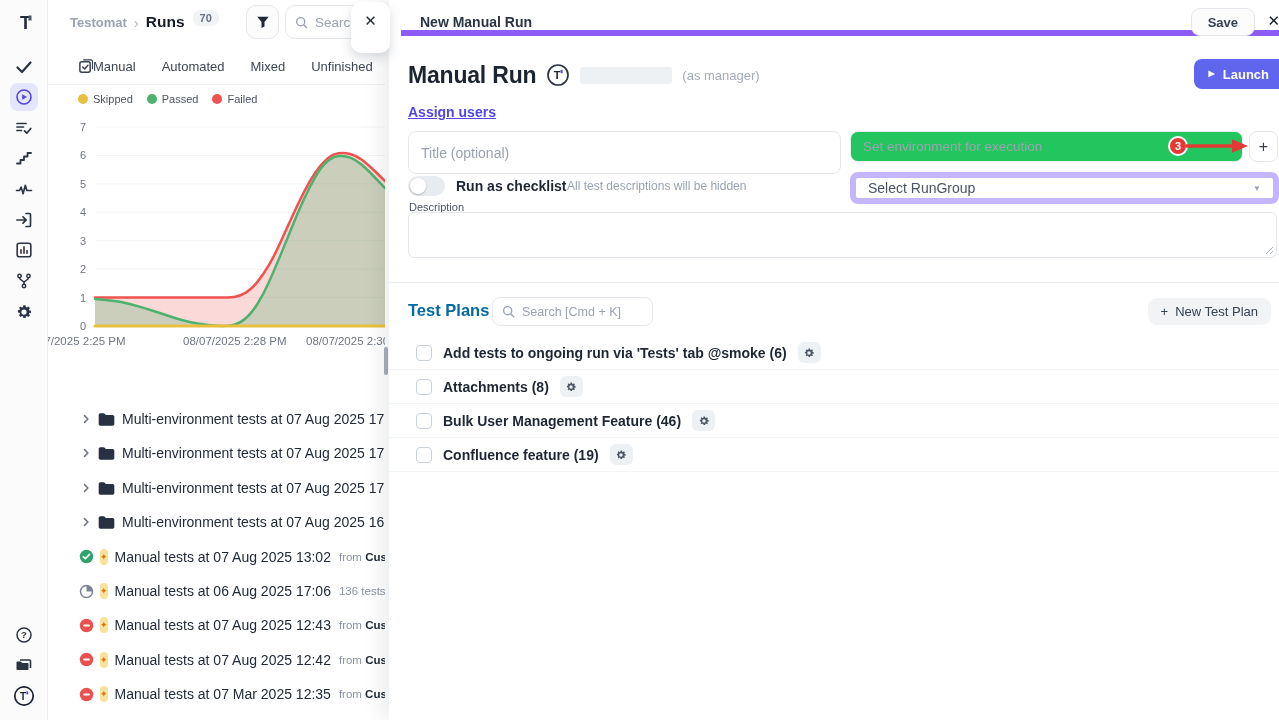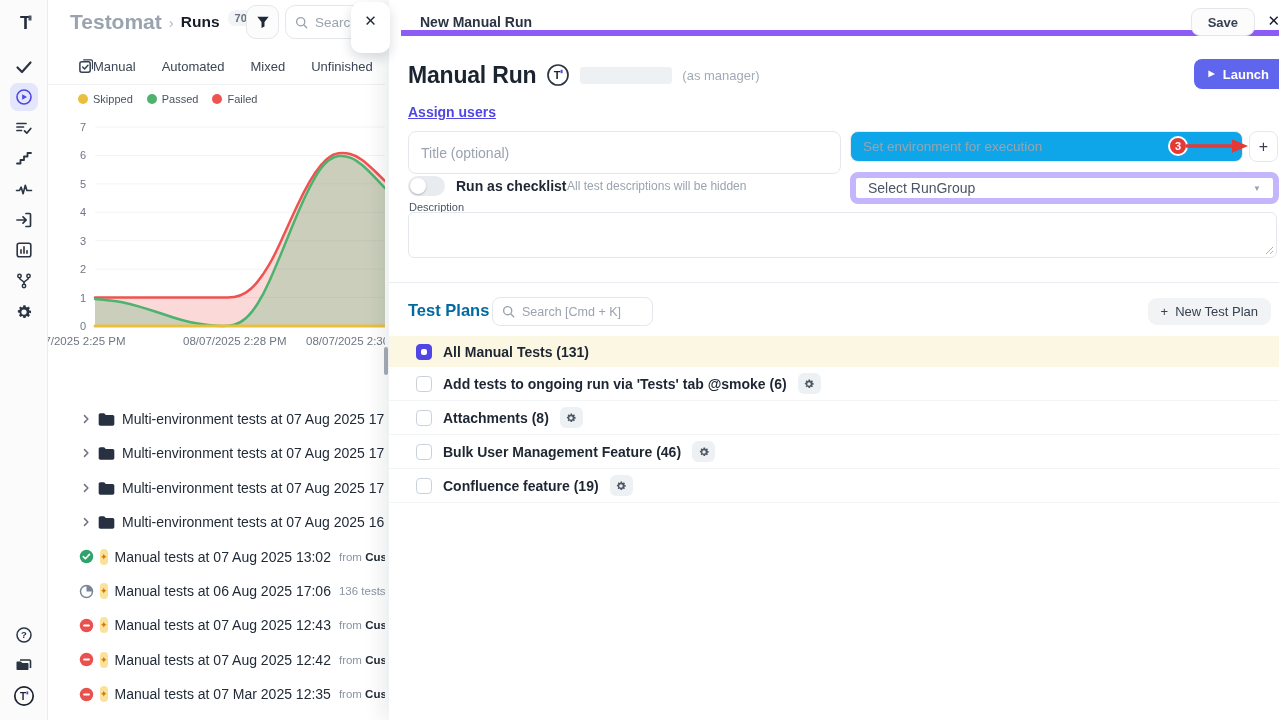--- a/index.html
+++ b/index.html
@@ -7,21 +7,21 @@
   .stage { position:relative; width:1279px; height:720px; background:#fff; overflow:hidden; }
 
   
   .rail { position:absolute; left:0; top:0; width:48px; height:720px; background:#fbfbfc; border-right:1px solid #ececf0; z-index:3; }
   .rail-item { position:absolute; left:0; width:48px; display:flex; justify-content:center; align-items:center; cursor:pointer; }
   .rail-active-bg { position:absolute; left:10px; top:83px; width:28px; height:28px; background:#e4e6fb; border-radius:8px; }
 
   
   .left-panel { position:absolute; left:48px; top:0; width:337px; height:720px; background:#fff; overflow:hidden; z-index:1; }
   .lp-header { position:absolute; left:0; top:0; width:100%; height:44px; display:flex; align-items:center; }
-  .crumb-app { margin-left:22px; font-size:21px; font-weight:600; color:#9aa3af; cursor:pointer; }
+  .crumb-app { margin-left:22px; font-size:13px; font-weight:600; color:#9aa3af; cursor:pointer; }
   .crumb-sep { margin:0 7px; font-size:15px; color:#b3bac4; }
   .crumb-page { font-size:15.5px; font-weight:700; color:#151c28; cursor:pointer; }
   .crumb-badge { margin-left:8px; margin-top:-8px; background:#f1f3f5; color:#687082; font-size:11px; font-weight:600; padding:2px 7px; border-radius:7px; }
   .filter-btn { position:absolute; left:198px; top:5px; width:33px; height:34px; border:1px solid #e4e7eb; border-radius:10px; background:#fcfcfd; display:flex; align-items:center; justify-content:center; cursor:pointer; }
   .search-box { position:absolute; left:237px; top:5px; width:138px; height:34px; border:1px solid #e4e7eb; border-radius:10px; background:#fff; display:flex; align-items:center; padding:0 9px; gap:7px; }
   .search-box input { border:none; outline:none; width:80px; font-size:13.5px; color:#334; background:transparent; font-family:"Liberation Sans",sans-serif; }
   .search-box input::placeholder { color:#9aa3af; }
 
   .lp-tabs { position:absolute; left:0; top:48px; width:100%; height:37px; display:flex; align-items:center; border-bottom:1px solid #eef0f2; }
   .tabs-select-icon { margin-left:30px; display:flex; cursor:pointer; }
@@ -66,21 +66,21 @@
   .mr-title { font-size:23px; font-weight:700; color:#1b2430; letter-spacing:-.2px; }
   .mr-avatar { width:24px; height:24px; flex:none; }
   .mr-redacted { width:92px; height:17px; background:#eef1f4; border-radius:3px; }
   .mr-role { font-size:13px; color:#a3abb7; }
   .launch-btn { position:absolute; right:-10px; top:59px; height:30px; display:flex; align-items:center; gap:8px; padding:0 20px 0 15px; background:#6065ee; border:none; border-radius:8px; color:#fff; font-size:13px; font-weight:600; font-family:"Liberation Sans",sans-serif; cursor:pointer; }
   .launch-play { font-size:8px; line-height:1; }
   .assign-link { position:absolute; left:19px; top:104px; font-size:14px; font-weight:700; color:#4f46e5; text-decoration:underline; cursor:pointer; }
 
   .title-input { position:absolute; left:19px; top:131px; width:433px; height:43px; border:1px solid #e4e8ec; border-radius:8px; padding:0 12px; font-size:14px; color:#333; outline:none; font-family:"Liberation Sans",sans-serif; }
   .title-input::placeholder { color:#9aa3af; }
-  .env-input { position:absolute; left:461px; top:131px; width:393px; height:31px; background:#0ea5e9; border:1px solid #e9ecef; border-radius:8px; padding:0 12px; font-size:13.5px; color:#333; outline:none; font-family:"Liberation Sans",sans-serif; }
+  .env-input { position:absolute; left:461px; top:131px; width:393px; height:31px; background:#22c55e; border:1px solid #e9ecef; border-radius:8px; padding:0 12px; font-size:13.5px; color:#333; outline:none; font-family:"Liberation Sans",sans-serif; }
   .env-input::placeholder { color:#9aa4ae; }
   .badge3 { position:absolute; left:779px; top:136px; width:20px; height:20px; background:#e53935; border:2px solid #fff; border-radius:50%; color:#fff; font-size:11px; font-weight:700; display:flex; align-items:center; justify-content:center; z-index:2; }
   .ann-arrow { position:absolute; left:797px; top:138px; z-index:2; }
   .plus-btn { position:absolute; left:860px; top:131px; width:29px; height:31px; background:#fff; border:1px solid #e4e8ec; border-radius:8px; font-size:16px; color:#374151; cursor:pointer; font-family:"Liberation Sans",sans-serif; line-height:1; }
 
   .switch { position:absolute; left:19px; top:176px; width:37px; height:20px; background:#e8ecf0; border-radius:10px; cursor:pointer; }
   .switch .knob { position:absolute; left:2px; top:2px; width:16px; height:16px; background:#fff; border-radius:50%; box-shadow:0 1px 2px rgba(0,0,0,.25); }
   .chk-label { position:absolute; left:67px; top:178px; font-size:14px; font-weight:700; color:#1e2633; }
   .chk-hint { position:absolute; left:178px; top:179px; font-size:12px; color:#9aa3b0; }
   .rungroup { position:absolute; left:461px; top:172px; width:429px; height:32px; border:6px solid #c4b5fd; border-radius:8px; display:flex; align-items:center; padding:0 12px; cursor:pointer; background:#fff; }
@@ -459,26 +459,20 @@
           <path d="M11 11l3.4 3.4" stroke="#9aa3af" stroke-width="1.7" stroke-linecap="round"></path>
         </svg>
       <input type="text" placeholder="Search [Cmd + K]" style="">
     </div>
     <button class="newplan-btn">
       <span>+</span>
       <span>New Test Plan</span>
     </button>
 
     <div class="plans" id="plans-list">
-        <div class="plan-row hl">
-          <span class="cbx checked">
-            <span class="dot"></span>
-          </span>
-          <span class="plan-label">All Manual Tests (131)</span>
-        </div>
         <div class="plan-row">
           <span class="cbx"></span>
           <span class="plan-label">Add tests to ongoing run via 'Tests' tab @smoke (6)</span>
           <button class="gear-btn">
             <svg width="12" height="12" viewBox="0 0 24 24">
               <path fill="#4b5563" fill-rule="evenodd" d="M12 8.5a3.5 3.5 0 1 0 0 7 3.5 3.5 0 0 0 0-7Zm9.4 5-2.2-.4a7.3 7.3 0 0 1-.6 1.5l1.3 1.8-2.1 2.1-1.8-1.3c-.47.26-.97.46-1.5.6l-.4 2.2h-3l-.4-2.2a7.3 7.3 0 0 1-1.5-.6l-1.8 1.3-2.1-2.1 1.3-1.8a7.3 7.3 0 0 1-.6-1.5l-2.2-.4v-3l2.2-.4c.14-.53.34-1.03.6-1.5L5.3 6.7l2.1-2.1 1.8 1.3c.47-.26.97-.46 1.5-.6l.4-2.2h3l.4 2.2c.53.14 1.03.34 1.5.6l1.8-1.3 2.1 2.1-1.3 1.8c.26.47.46.97.6 1.5l2.2.4Z"></path>
             </svg>
           </button>
         </div>
         <div class="plan-row">

